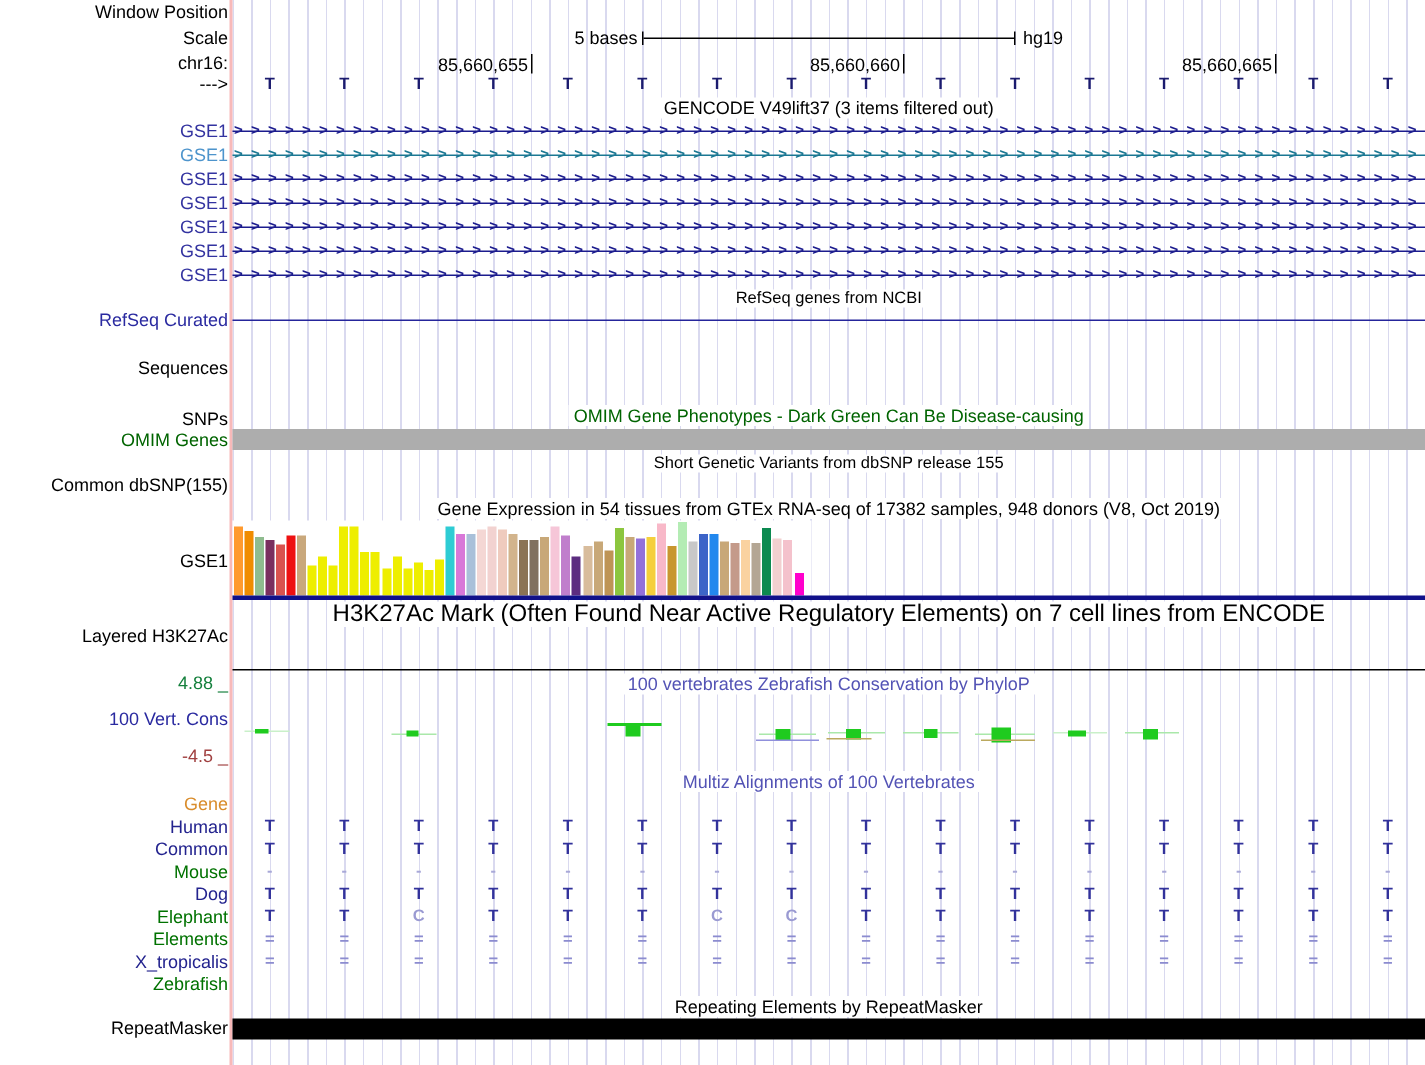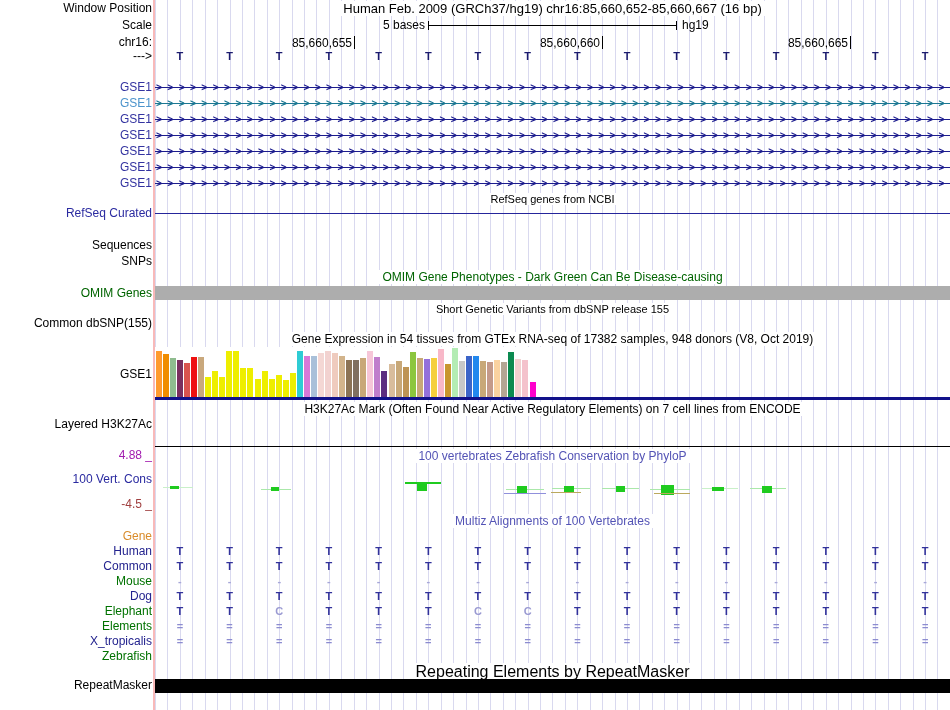--- a/index.html
+++ b/index.html
@@ -22,21 +22,20 @@
   .tick{position:absolute;width:1px;height:13px;background:#000;}
 </style>
 </head>
 <body>
 
 <div class="canvas">
   <div class="grid"></div>
   <div class="pinkline"></div>
 
   <div class="lbl" style="top:2px">Window Position</div>
-  <div class="ctitle" style="top:2px;font-size:13px"><span>Human Feb. 2009 (GRCh37/hg19)   chr16:85,660,652-85,660,667 (16 bp)</span></div>
 
   <div class="lbl" style="top:19px">Scale</div>
   <div class="abs" style="right:525px;top:18px;font-size:12px">5 bases</div>
   <div class="scaleline"></div>
   <div class="abs" style="left:682px;top:18px;font-size:12px">hg19</div>
 
   <div class="lbl" style="top:36px">chr16:</div>
   <div id="coords">
       <div style="position:absolute;right:598px;top:36px;font-size:12px;white-space:pre;">85,660,655</div>
       <div class="tick" style="left:354px;top:36px;"></div>
@@ -59,20 +58,21 @@
       <div class="letter" style="left:566.34375px;top:50px;color:#1b1b6e">T</div>
       <div class="letter" style="left:616.03125px;top:50px;color:#1b1b6e">T</div>
       <div class="letter" style="left:665.71875px;top:50px;color:#1b1b6e">T</div>
       <div class="letter" style="left:715.40625px;top:50px;color:#1b1b6e">T</div>
       <div class="letter" style="left:765.09375px;top:50px;color:#1b1b6e">T</div>
       <div class="letter" style="left:814.78125px;top:50px;color:#1b1b6e">T</div>
       <div class="letter" style="left:864.46875px;top:50px;color:#1b1b6e">T</div>
       <div class="letter" style="left:914.15625px;top:50px;color:#1b1b6e">T</div>
     </div>
 
+  <div class="ctitle" style="top:66px;font-size:12px"><span>GENCODE V49lift37 (3 items filtered out)</span></div>
   <div id="gencode-rows">
       <div class="lbl" style="top:81px;color:#3333a0">GSE1</div>
       <div class="hline" style="top:87px;height:1px;background:#1c1c8e"></div>
       <div class="arrowrow" style="top:82px;color:#1c1c8e">&gt;&gt;&gt;&gt;&gt;&gt;&gt;&gt;&gt;&gt;&gt;&gt;&gt;&gt;&gt;&gt;&gt;&gt;&gt;&gt;&gt;&gt;&gt;&gt;&gt;&gt;&gt;&gt;&gt;&gt;&gt;&gt;&gt;&gt;&gt;&gt;&gt;&gt;&gt;&gt;&gt;&gt;&gt;&gt;&gt;&gt;&gt;&gt;&gt;&gt;&gt;&gt;&gt;&gt;&gt;&gt;&gt;&gt;&gt;&gt;&gt;&gt;&gt;&gt;&gt;&gt;&gt;&gt;&gt;&gt;</div>
       <div class="lbl" style="top:97px;color:#4d94cc">GSE1</div>
       <div class="hline" style="top:103px;height:1px;background:#1b7893"></div>
       <div class="arrowrow" style="top:98px;color:#1b7893">&gt;&gt;&gt;&gt;&gt;&gt;&gt;&gt;&gt;&gt;&gt;&gt;&gt;&gt;&gt;&gt;&gt;&gt;&gt;&gt;&gt;&gt;&gt;&gt;&gt;&gt;&gt;&gt;&gt;&gt;&gt;&gt;&gt;&gt;&gt;&gt;&gt;&gt;&gt;&gt;&gt;&gt;&gt;&gt;&gt;&gt;&gt;&gt;&gt;&gt;&gt;&gt;&gt;&gt;&gt;&gt;&gt;&gt;&gt;&gt;&gt;&gt;&gt;&gt;&gt;&gt;&gt;&gt;&gt;&gt;</div>
       <div class="lbl" style="top:113px;color:#3333a0">GSE1</div>
       <div class="hline" style="top:119px;height:1px;background:#1c1c8e"></div>
       <div class="arrowrow" style="top:114px;color:#1c1c8e">&gt;&gt;&gt;&gt;&gt;&gt;&gt;&gt;&gt;&gt;&gt;&gt;&gt;&gt;&gt;&gt;&gt;&gt;&gt;&gt;&gt;&gt;&gt;&gt;&gt;&gt;&gt;&gt;&gt;&gt;&gt;&gt;&gt;&gt;&gt;&gt;&gt;&gt;&gt;&gt;&gt;&gt;&gt;&gt;&gt;&gt;&gt;&gt;&gt;&gt;&gt;&gt;&gt;&gt;&gt;&gt;&gt;&gt;&gt;&gt;&gt;&gt;&gt;&gt;&gt;&gt;&gt;&gt;&gt;&gt;</div>
@@ -88,21 +88,21 @@
       <div class="lbl" style="top:177px;color:#3333a0">GSE1</div>
       <div class="hline" style="top:183px;height:1px;background:#1c1c8e"></div>
       <div class="arrowrow" style="top:178px;color:#1c1c8e">&gt;&gt;&gt;&gt;&gt;&gt;&gt;&gt;&gt;&gt;&gt;&gt;&gt;&gt;&gt;&gt;&gt;&gt;&gt;&gt;&gt;&gt;&gt;&gt;&gt;&gt;&gt;&gt;&gt;&gt;&gt;&gt;&gt;&gt;&gt;&gt;&gt;&gt;&gt;&gt;&gt;&gt;&gt;&gt;&gt;&gt;&gt;&gt;&gt;&gt;&gt;&gt;&gt;&gt;&gt;&gt;&gt;&gt;&gt;&gt;&gt;&gt;&gt;&gt;&gt;&gt;&gt;&gt;&gt;&gt;</div>
     </div>
 
   <div class="ctitle" style="top:193px;font-size:11px"><span>RefSeq genes from NCBI</span></div>
   <div class="lbl" id="refseq-label" style="top: 207px; color: rgb(42, 42, 160);">RefSeq Curated</div>
   <div class="hline" id="refseq-line" style="top: 213px; height: 1px; background: rgb(37, 37, 155);"></div>
 
   <div class="lbl" style="top:239px">Sequences</div>
-  <div class="lbl" style="top:255px">SNPs</div>
+  <div class="lbl" style="top:273px">SNPs</div>
 
   <div class="ctitle" id="omim-title" style="top: 271px; font-size: 12px; color: rgb(0, 100, 0);"><span>OMIM Gene Phenotypes - Dark Green Can Be Disease-causing</span></div>
   <div class="lbl" id="omim-label" style="top: 287px; color: rgb(0, 100, 0);">OMIM Genes</div>
   <div class="hline" id="omim-bar" style="top: 286px; height: 14px; background: rgb(173, 173, 173);"></div>
 
   <div class="ctitle" style="top:303px;font-size:11px"><span>Short Genetic Variants from dbSNP release 155</span></div>
   <div class="lbl" style="top:317px">Common dbSNP(155)</div>
 
   <div class="ctitle" style="top:333px;font-size:12px"><span>Gene Expression in 54 tissues from GTEx RNA-seq of 17382 samples, 948 donors (V8, Oct 2019)</span></div>
   <div class="lbl" style="top:368px">GSE1</div>
@@ -158,26 +158,26 @@
       <div style="position:absolute;left:487.1px;top:362px;width:6px;height:35px;background:#c49a8a"></div>
       <div style="position:absolute;left:494.2px;top:360px;width:6px;height:37px;background:#fad2a0"></div>
       <div style="position:absolute;left:501.3px;top:362px;width:6px;height:35px;background:#b4a694"></div>
       <div style="position:absolute;left:508.3px;top:352px;width:6px;height:45px;background:#0c8a50"></div>
       <div style="position:absolute;left:515.4px;top:359px;width:6px;height:38px;background:#f2d0d0"></div>
       <div style="position:absolute;left:522.4px;top:360px;width:6px;height:37px;background:#f4c2cc"></div>
       <div style="position:absolute;left:529.5px;top:382px;width:6px;height:15px;background:#ff00cc"></div>
     </div>
   <div class="hline" id="gtex-baseline" style="top: 397px; height: 3px; background: rgb(17, 17, 138);"></div>
 
-  <div class="ctitle" style="top:403px;font-size:12px"><span>H3K27Ac Mark (Often Found Near Active Regulatory Elements) on 7 cell lines from ENCODE</span></div>
+  <div class="ctitle" style="top:403px;font-size:16px"><span>H3K27Ac Mark (Often Found Near Active Regulatory Elements) on 7 cell lines from ENCODE</span></div>
   <div class="lbl" style="top:418px">Layered H3K27Ac</div>
   <div class="hline" style="top:446px;height:1px;background:#000"></div>
 
   <div class="ctitle" id="cons-title" style="top: 450px; font-size: 12px; color: rgb(83, 83, 181);"><span>100 vertebrates Zebrafish Conservation by PhyloP</span></div>
-  <div class="lbl" id="cons-max" style="top: 449px; color: #a21caf;">4.88 _</div>
+  <div class="lbl" id="cons-max" style="top: 449px; color: #15803d;">4.88 _</div>
   <div class="lbl" id="cons-label" style="top: 473px; color: rgb(42, 42, 160);">100 Vert. Cons</div>
   <div class="lbl" id="cons-min" style="top: 498px; color: rgb(160, 64, 64);">-4.5 _</div>
   <div id="cons-marks">
       <div style="position:absolute;left:163px;top:487px;width:30px;height:1px;background:#c9f0c9"></div>
       <div style="position:absolute;left:170px;top:486px;width:9px;height:3px;background:#1fcb1f"></div>
       <div style="position:absolute;left:261px;top:489px;width:30px;height:1px;background:#aae8aa"></div>
       <div style="position:absolute;left:271px;top:487px;width:8px;height:4px;background:#1fcb1f"></div>
       <div style="position:absolute;left:405px;top:482px;width:36px;height:2px;background:#1fcb1f"></div>
       <div style="position:absolute;left:417px;top:482px;width:10px;height:9px;background:#1fcb1f"></div>
       <div style="position:absolute;left:506px;top:489px;width:38px;height:1px;background:#aae8aa"></div>
@@ -315,16 +315,16 @@
       <div class="letter" style="left:616.03125px;top:635px;color:#8c8cd0">=</div>
       <div class="letter" style="left:665.71875px;top:635px;color:#8c8cd0">=</div>
       <div class="letter" style="left:715.40625px;top:635px;color:#8c8cd0">=</div>
       <div class="letter" style="left:765.09375px;top:635px;color:#8c8cd0">=</div>
       <div class="letter" style="left:814.78125px;top:635px;color:#8c8cd0">=</div>
       <div class="letter" style="left:864.46875px;top:635px;color:#8c8cd0">=</div>
       <div class="letter" style="left:914.15625px;top:635px;color:#8c8cd0">=</div>
       <div class="lbl" style="top:650px;color:#007200">Zebrafish</div>
     </div>
 
-  <div class="ctitle" style="top:665px;font-size:16px"><span>Repeating Elements by RepeatMasker</span></div>
+  <div class="ctitle" style="top:665px;font-size:12px"><span>Repeating Elements by RepeatMasker</span></div>
   <div class="lbl" style="top:679px">RepeatMasker</div>
   <div class="hline" id="repeat-bar" style="top: 679px; height: 14px; background: rgb(0, 0, 0);"></div>
 </div>
 
 </body></html>

